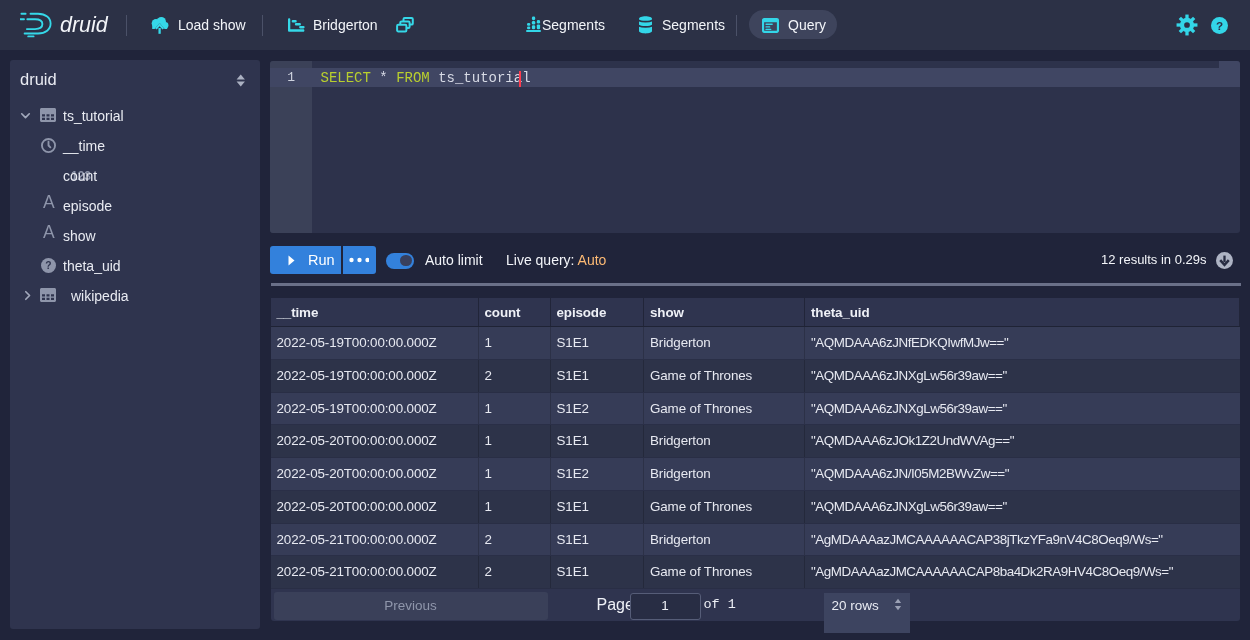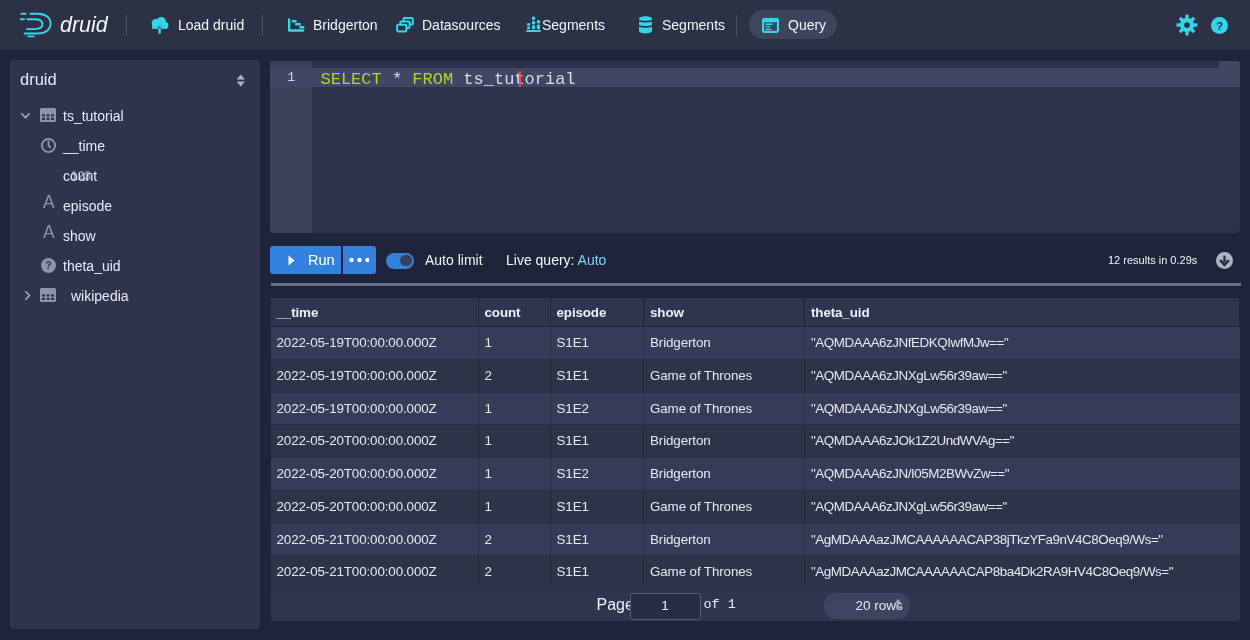--- a/index.html
+++ b/index.html
@@ -12,21 +12,21 @@
 .navdiv { position:absolute; top:15px; width:1px; height:21px; background:#4b5168; }
 #querypill { position:absolute; left:749px; top:10px; width:88px; height:29px; border-radius:15px; background:#3e445c; }
 
 #sidebar { position:absolute; left:10px; top:60px; width:250px; height:569px; background:#2f344e; border-radius:3px; }
 .treelabel { position:absolute; color:#e9ebf2; font-size:14px; line-height:16px; white-space:nowrap; }
 
 #editor { position:absolute; left:270px; top:61px; width:970px; height:172px; background:#2d324b; border-radius:3px; overflow:hidden; }
 #gutter { position:absolute; left:0; top:0; width:41.5px; height:172px; background:#3b4158; }
 #activeline { position:absolute; left:0px; top:7px; width:970px; height:19px; background:#404663; }
 #gutter-num { position:absolute; left:0; top:9px; width:25px; text-align:right; color:#ced2de; font-size:13px; font-family:"Liberation Mono",monospace; }
-#codeline { position:absolute; left:50.5px; top:9px; font-size:17px; font-family:"Liberation Mono",monospace; color:#d8dbe6; white-space:pre; }
+#codeline { position:absolute; left:50.5px; top:9px; font-size:14px; font-family:"Liberation Mono",monospace; color:#d8dbe6; white-space:pre; }
 .kw { color:#b9cf2e; }
 #cursor { position:absolute; left:198px; top:0.5px; width:2.5px; height:16.5px; background:#ff3b4e; display:inline-block; }
 
 #runbtn { position:absolute; left:270px; top:246px; width:71px; height:28px; background:#3381dc; border-radius:3px 0 0 3px; }
 #morebtn { position:absolute; left:342.5px; top:246px; width:33px; height:28px; background:#3381dc; border-radius:0 3px 3px 0; }
 #toggle { position:absolute; left:386px; top:252.5px; width:27.5px; height:16px; background:#3381dc; border-radius:8px; }
 #knob { position:absolute; left:14px; top:2.2px; width:11.5px; height:11.5px; border-radius:50%; background:#39405e; }
 .runtext { position:absolute; top:246px; height:28px; line-height:28px; color:#f3f5f9; font-size:14px; white-space:nowrap; }
 
 #divider { position:absolute; left:270.5px; top:283px; width:970px; height:3px; background:#6a7088; }
@@ -41,21 +41,21 @@
 .c2 { left:280px; width:93.5px; }
 .c3 { left:373.5px; width:161px; }
 .c4 { left:534.5px; width:435px; border-right:none; }
 .odd .c4, .even .c4 { letter-spacing:-0.45px; }
 .odd { background:#363c57; border-bottom:1px solid #2a2f47; }
 .even { background:#2d3349; border-bottom:1px solid #292e45; }
 
 #pag { position:absolute; left:270.5px; top:589px; width:969.5px; height:32px; background:#2f344f; border-radius:0 0 3px 3px; }
 .pagbtn { position:absolute; top:3px; height:28px; line-height:28px !important; background:#3a4059; border-radius:3px; color:#8f96ab; font-size:13.5px; text-align:center; line-height:24px; }
 #pginput { position:absolute; left:359px; top:4px; width:71px; height:27px; background:#282d44; border:1.5px solid #565d78; border-radius:3px; color:#eef0f6; font-size:13.5px; text-align:center; line-height:23px; }
-#pgselect { position:absolute; left:553px; top:4px; width:86px; height:26px; background:#3d4460; border-radius:12px; color:#e9ebf2; font-size:13.5px; line-height:26px;padding-left:24px; }
+#pgselect { position:absolute; left:553px; top:4px; width:86px; height:40px; background:#3d4460; border-radius:0; color:#e9ebf2; font-size:13.5px; line-height:26px; }
 .pagtext { position:absolute; top:2px; height:28px; line-height:28px; color:#eef0f6; font-size:13.5px; }
 </style>
 </head>
 <body>
 <div id="navbar">
   <svg class="abs" style="left:20px;top:12px" width="34" height="26" viewBox="0 0 34 26">
     <g fill="none" stroke="#35d8e8" stroke-width="1.85" stroke-linecap="round">
       <path d="M10.5 1.7 H18 C25.6 1.7 30.6 5.7 30.6 11.5 C30.6 17.3 25.6 21.5 18 21.5 H4.6"></path>
       <path d="M1.4 1.7 H5.6"></path>
       <path d="M7.3 7.2 H15 C19.6 7.2 22.4 9.1 22.4 12.1 C22.4 15.1 19.6 17.1 15 17.1 H6.9"></path>
@@ -71,39 +71,38 @@
         <circle cx="10.3" cy="5.6" r="4.6"></circle>
         <circle cx="14.1" cy="9.2" r="3.3"></circle>
    <rect x="1.2" y="7.5" width="15" height="5.5"></rect>
   </g>
   <path fill="#2c3146" d="M3.2 13.6 L8.6 7.0 L14 13.6 Z"></path>
   <g fill="none" stroke="#35d8e8" stroke-width="2.2">
         <path d="M4.9 12.9 L8.6 8.6 L12.3 12.9"></path>
       </g>
   <rect x="7.45" y="12" width="2.3" height="5.8" fill="#35d8e8"></rect>
   </svg>
-  <div class="navtext" style="left:178px">Load druid</div>
+  <div class="navtext" style="left:178px">Load show</div>
   <div class="navdiv" style="left:262px"></div>
   <svg class="abs" style="left:287.5px;top:17.5px" width="17" height="14.5" viewBox="0 0 17 14.5">
   <g fill="#35d8e8">
    <path d="M0 1.4 C0 0.7 0.5 0.2 1.15 0.2 C1.8 0.2 2.3 0.7 2.3 1.4 V11.2 H15.2 C15.9 11.2 16.4 11.75 16.4 12.45 C16.4 13.15 15.9 13.7 15.2 13.7 H1.3 C0.55 13.7 0 13.15 0 12.4 Z"></path>
    <rect x="3.7" y="2.0" width="5" height="2.5" rx="1.1"></rect>
    <rect x="6.9" y="5.0" width="6" height="2.5" rx="1.1"></rect>
    <rect x="11.1" y="7.9" width="5.5" height="2.5" rx="1.1"></rect>
   </g>
     </svg>
   <div class="navtext" style="left:313px">Bridgerton</div>
   <svg class="abs" style="left:396px;top:16.5px" width="18" height="16" viewBox="0 0 18 16">
   <g stroke="#35d8e8" stroke-width="2" fill="#2c3146">
    <rect x="7.5" y="1" width="9.3" height="6.6" rx="1.2"></rect>
    <rect x="4.3" y="4.4" width="9.3" height="6.6" rx="1.2"></rect>
    <rect x="1.1" y="7.8" width="9.3" height="6.6" rx="1.2"></rect>
   </g>
     </svg>
-  <div class="navtext" style="left:422px">Datasources</div>
   <svg class="abs" style="left:526px;top:16px" width="15" height="16" viewBox="0 0 15 16">
   <g fill="#33d6e8">
    <rect x="0" y="14" width="15" height="2" rx="1"></rect>
    <rect x="1" y="7" width="3.3" height="2.7" rx="1.2"></rect>
         <rect x="1" y="10.5" width="3.3" height="2.7" rx="1.2"></rect>
    <rect x="5.9" y="0.6" width="3.3" height="3.6" rx="1.4"></rect>
         <rect x="5.9" y="5" width="3.3" height="3.4" rx="1.2"></rect>
         <rect x="5.9" y="9.2" width="3.3" height="4" rx="1.2"></rect>
    <rect x="10.8" y="4" width="3.3" height="3.6" rx="1.4"></rect>
         <rect x="10.8" y="8.4" width="3.3" height="4.8" rx="1.2"></rect>
@@ -213,22 +212,22 @@
         <circle cx="2.5" cy="3" r="2.2"></circle>
         <circle cx="10.5" cy="3" r="2.2"></circle>
         <circle cx="18.5" cy="3" r="2.2"></circle>
       </g>
     </svg>
 </div>
 <div id="toggle">
     <div id="knob"></div>
   </div>
 <div class="runtext" style="left:425px">Auto limit</div>
-<div class="runtext" style="left:506px">Live query: <span style="color:#7dd3fc">Auto</span></div>
-<div class="runtext" style="left:1101px;font-size:11px;margin-left:7px;">12 results in 0.29s</div>
+<div class="runtext" style="left:506px">Live query: <span style="color:#fdba74">Auto</span></div>
+<div class="runtext" style="left:1101px;font-size:13px;">12 results in 0.29s</div>
 <svg class="abs" style="left:1216px;top:252px" width="17" height="17" viewBox="0 0 17 17">
     <circle cx="8.5" cy="8.5" r="8.5" fill="#aeb4c4"></circle>
     <rect x="7.35" y="3.6" width="2.3" height="6.5" fill="#272c42"></rect>
     <path d="M4.2 8.2 L8.5 12.8 L12.8 8.2" stroke="#272c42" stroke-width="2.6" fill="none"></path>
   </svg>
 <div id="divider"></div>
 
 <div id="table">
   <div class="trow thead">
     <div class="cell c0">__time</div>
@@ -289,20 +288,21 @@
   <div class="trow even">
       <div class="cell c0">2022-05-21T00:00:00.000Z</div>
       <div class="cell c1">2</div>
       <div class="cell c2">S1E1</div>
       <div class="cell c3">Game of Thrones</div>
       <div class="cell c4">"AgMDAAAazJMCAAAAAACAP8ba4Dk2RA9HV4C8Oeq9/Ws="</div>
     </div>
 </div>
 
 <div id="pag">
+  <div class="pagbtn" style="left:3px;width:274px;">Previous</div>
   <div class="pagtext" style="left:326px;font-size:16px;">Page</div>
   <div id="pginput">1</div>
   <div class="pagtext" style="left:433px;font-family:Liberation Mono, monospace;">of 1</div>
   <div id="pgselect"><span style="padding-left:8px;">20 rows</span></div>
   <svg class="abs" style="left:620px;top:8px" width="14" height="15" viewBox="0 0 16 16">
       <g fill="#9ba1b5">
         <path d="M8 1.5 L11.6 6.4 H4.4 Z"></path>
         <path d="M8 14.5 L4.4 9.6 H11.6 Z"></path>
       </g>
     </svg>

